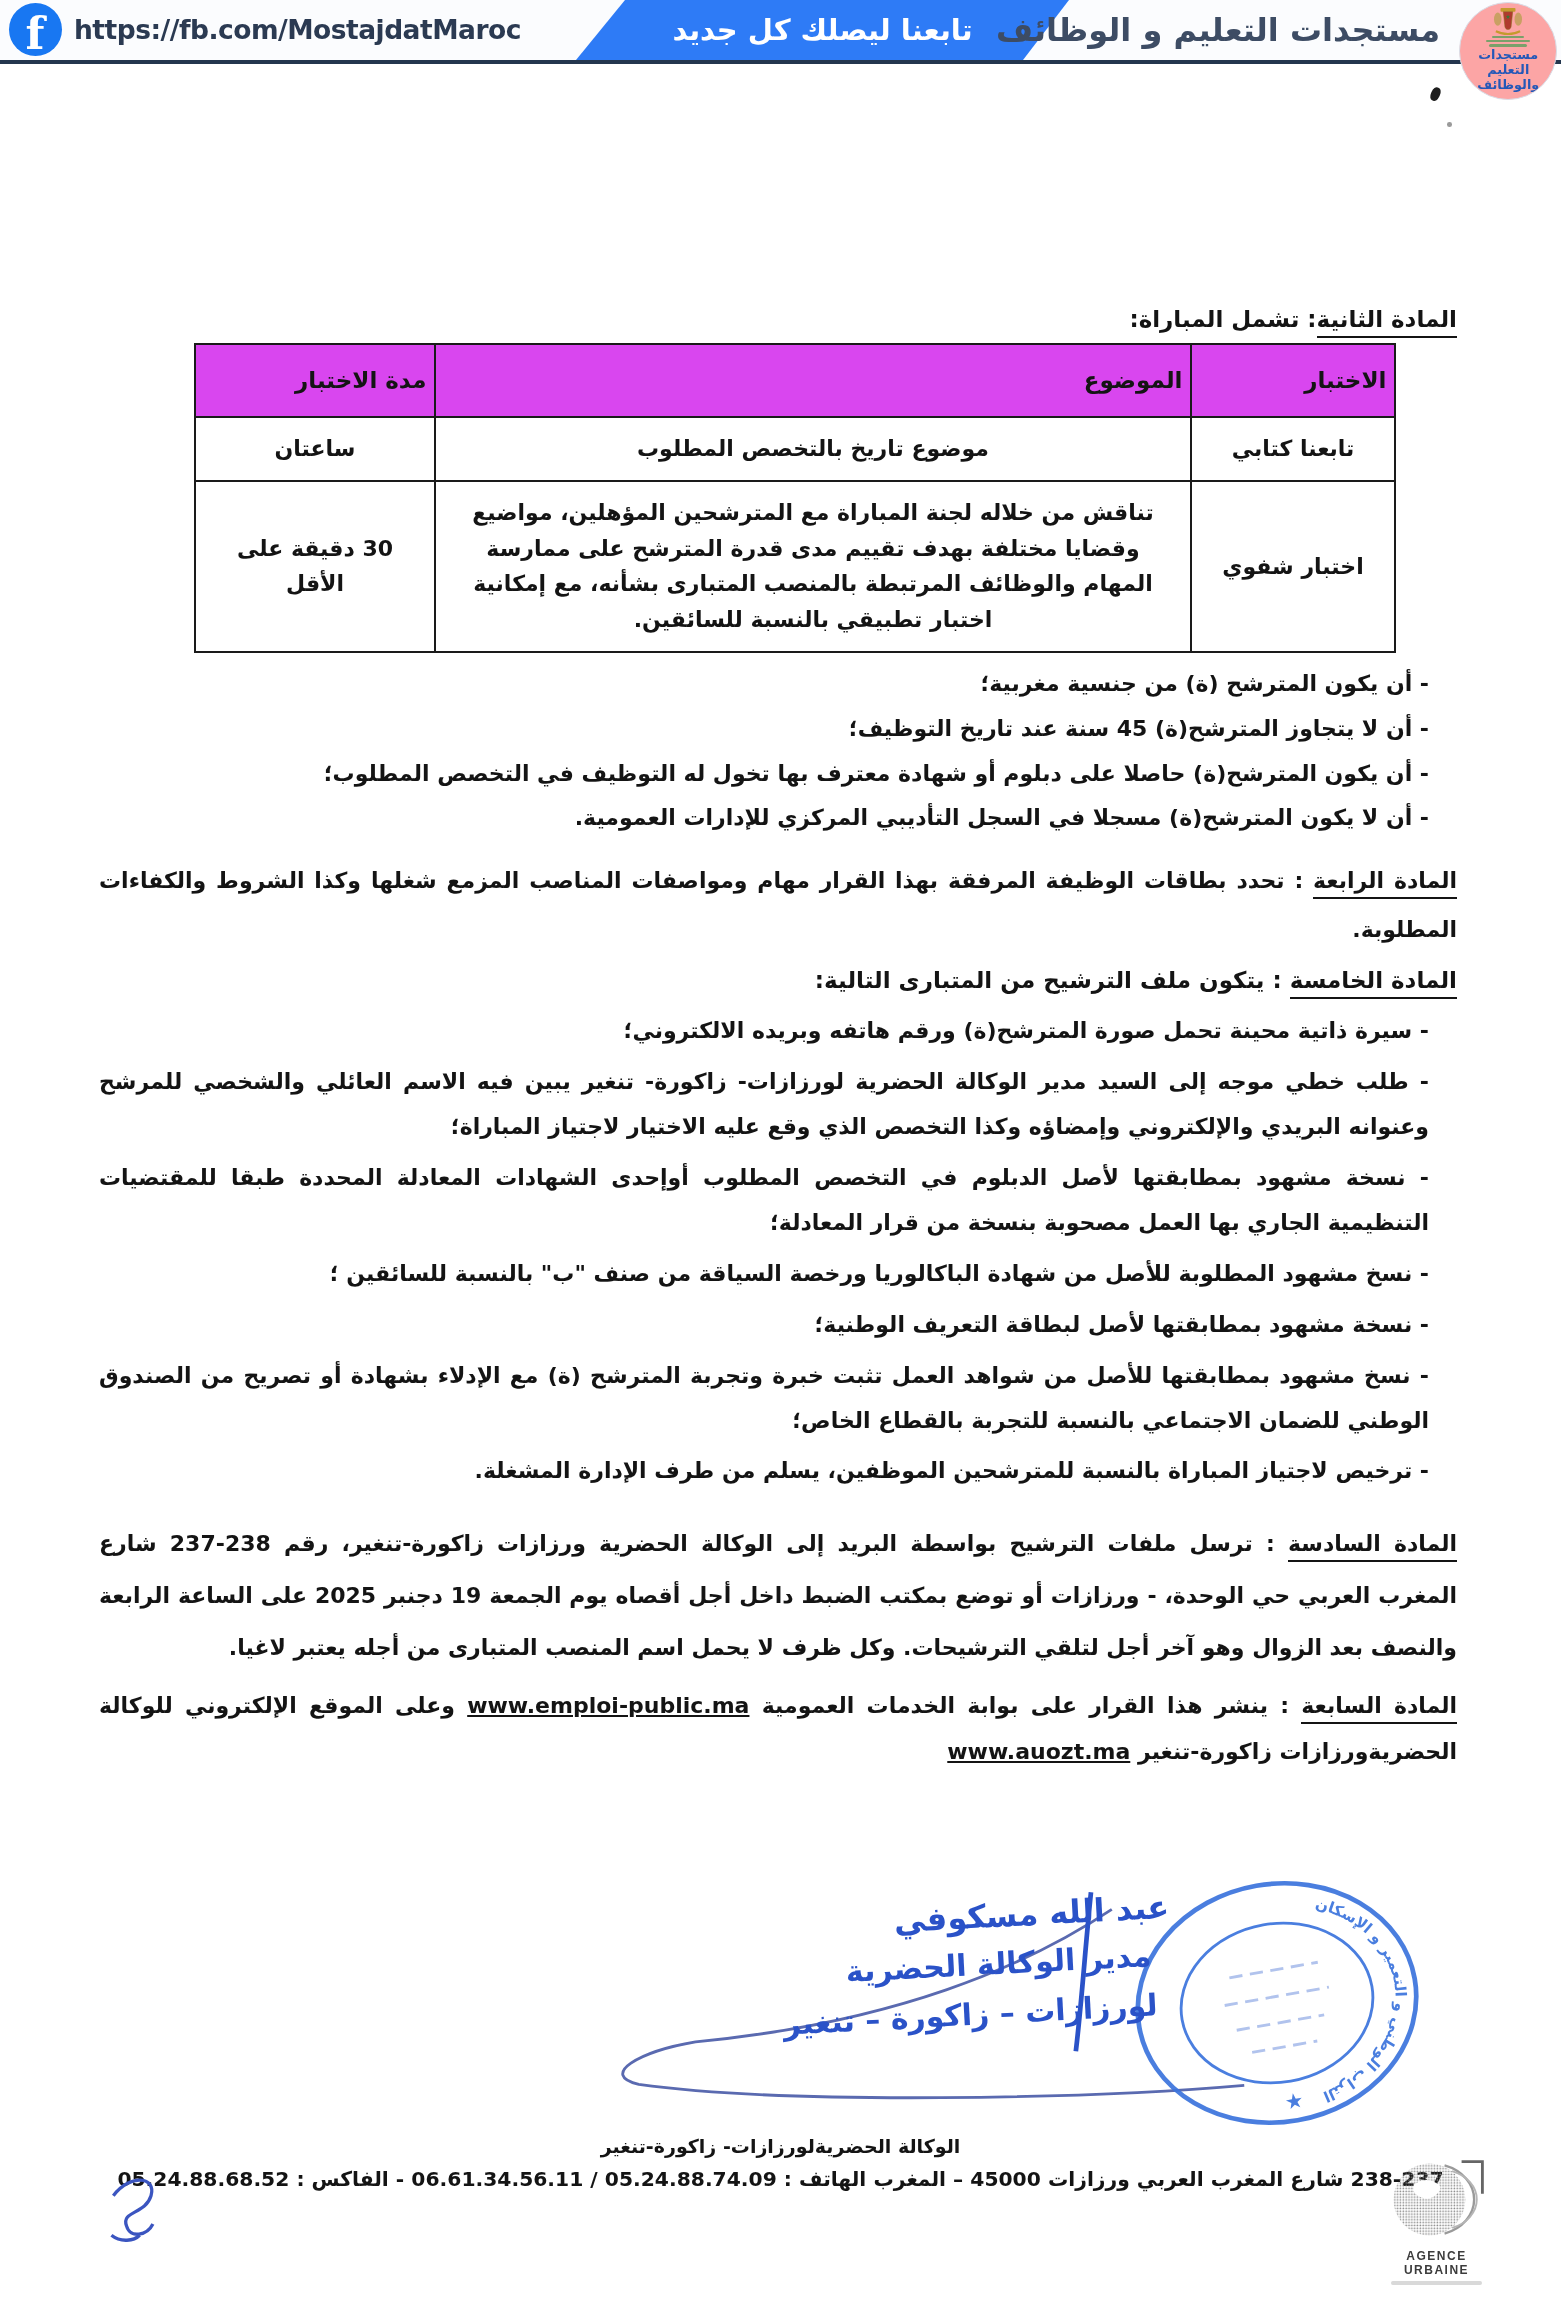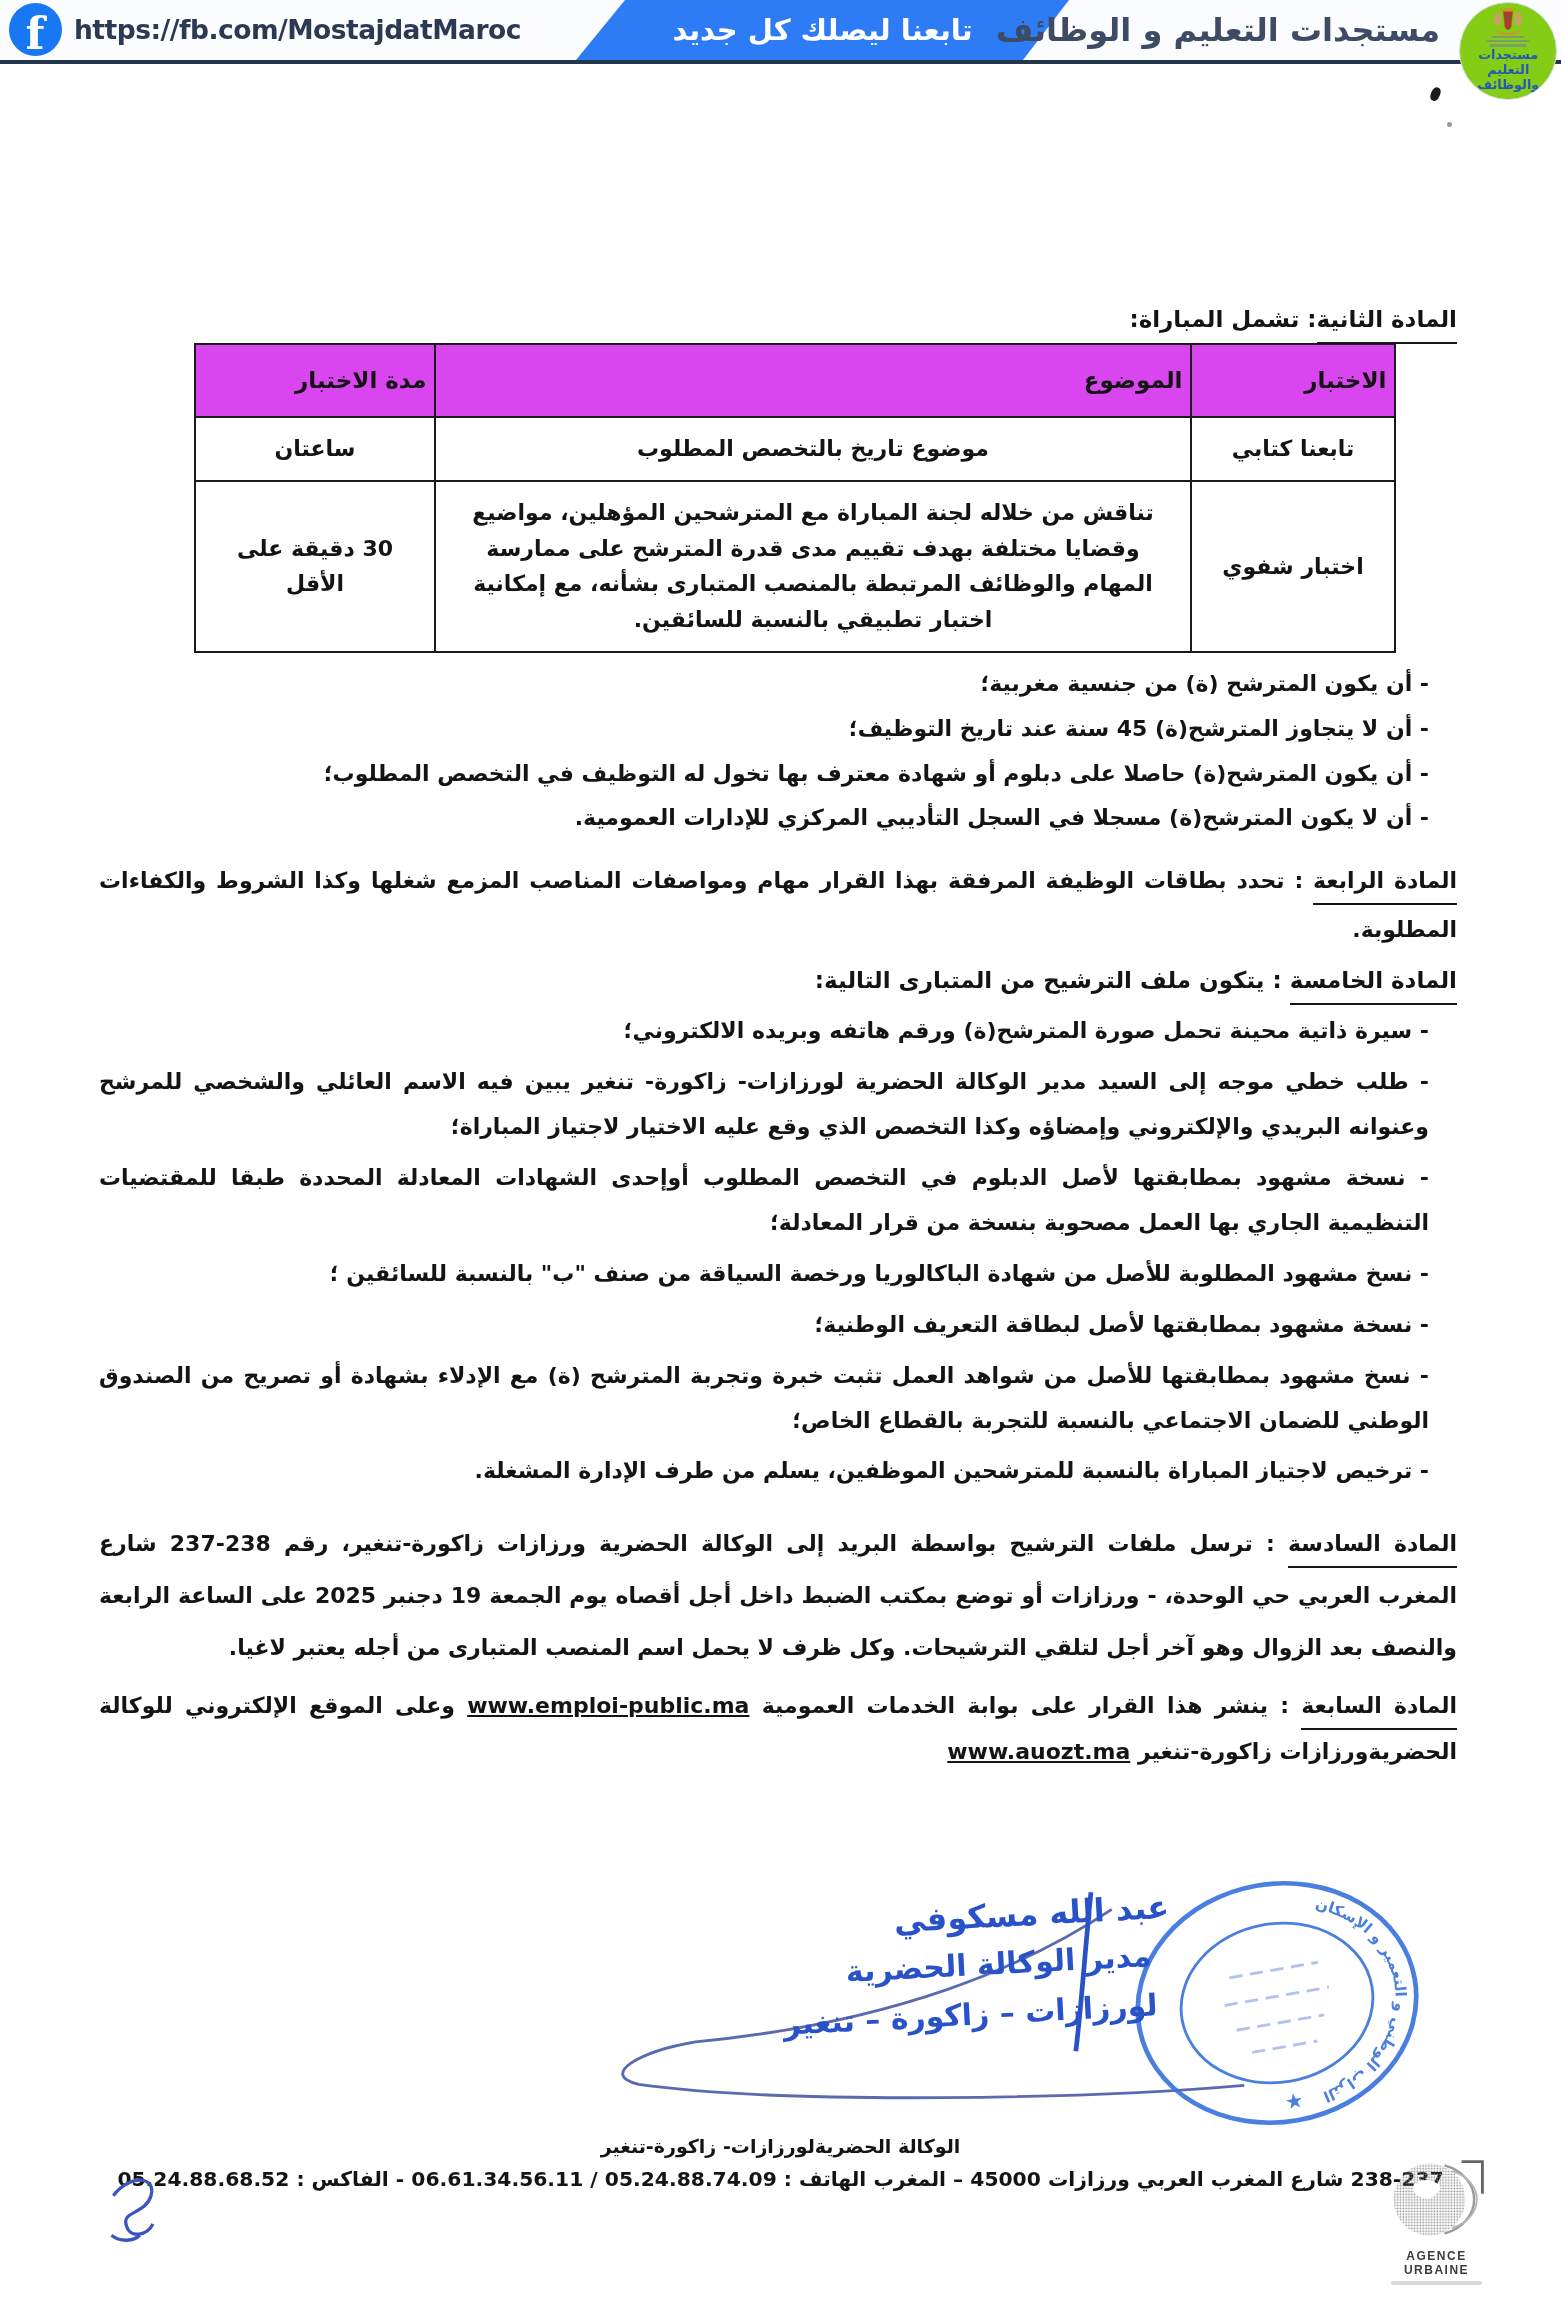--- a/index.html
+++ b/index.html
@@ -14,32 +14,32 @@
             font-size:44px;text-align:center;line-height:62px;overflow:hidden;}
   .fb-url{position:absolute;left:74px;top:0;height:60px;line-height:60px;
           font-size:26.5px;font-weight:700;color:#2b3a52;letter-spacing:-0.5px;}
   .ribbon{position:absolute;left:576px;top:0;width:493px;height:60px;background:#2e7bf6;
           clip-path:polygon(49px 0,100% 0,calc(100% - 46px) 100%,0 100%);
           display:flex;align-items:center;justify-content:center;}
   .ribbon span{color:#fff;font-size:29px;font-weight:700;direction:rtl;}
   .banner-title{position:absolute;right:121px;top:0;height:60px;line-height:60px;
                 font-size:32px;font-weight:700;color:#3d4c64;direction:rtl;}
   .banner-logo{position:absolute;right:3.8px;top:1.9px;width:98px;height:98px;border-radius:50%;
-               background:#84cc16;border:1.9px solid #d8dee8;z-index:6;display:flex;flex-direction:column;
+               background:#fca5a5;border:1.9px solid #d8dee8;z-index:6;display:flex;flex-direction:column;
                align-items:center;box-sizing:border-box;padding-top:3.8px;overflow:hidden;}
   .logo-bars{width:47px;display:flex;flex-direction:column;gap:1.9px;align-items:center;margin:0.9px 0;}
   .logo-bars i{display:block;height:2.4px;background:#7aa06a;border-radius:1.9px;}
   .logo-bars i:nth-child(1){width:32px}.logo-bars i:nth-child(2){width:44px}.logo-bars i:nth-child(3){width:38px}
   .logo-txt{font-size:12.8px;line-height:15px;font-weight:700;color:#2458b8;direction:rtl;text-align:center;}
 
   
   .doc{position:absolute;top:301px;right:104px;left:99px;direction:rtl;text-align:justify;
        font-size:22px;font-weight:600;line-height:1.6;}
   .art-head{margin:0 0 3.8px;font-size:23px;font-weight:700;}
-  .art-title{border-bottom:2.4px solid #141414;padding-bottom:10px;}
+  .art-title{border-bottom:2.4px solid #141414;padding-bottom:4px;}
 
   table.exam{width:1202px;margin:5.7px 61px 0 auto;border-collapse:collapse;direction:rtl;}
   table.exam th,table.exam td{border:2.4px solid #1a1a1a;}
   table.exam th{background:#d946ef;font-size:23px;font-weight:700;padding:17px 7.6px;}
   table.exam td{font-size:22px;font-weight:600;text-align:center;padding:13.2px 13.2px;}
   td.subject-long{text-align:justify;line-height:1.62;padding:9.5px 19px;}
   .col-exam{width:17%}.col-subject{width:63%}.col-duration{width:20%}
 
   ul.plain{list-style:none;margin:0;padding:0 28px 0 0;}
   ul.plain li::before{content:"- ";}

